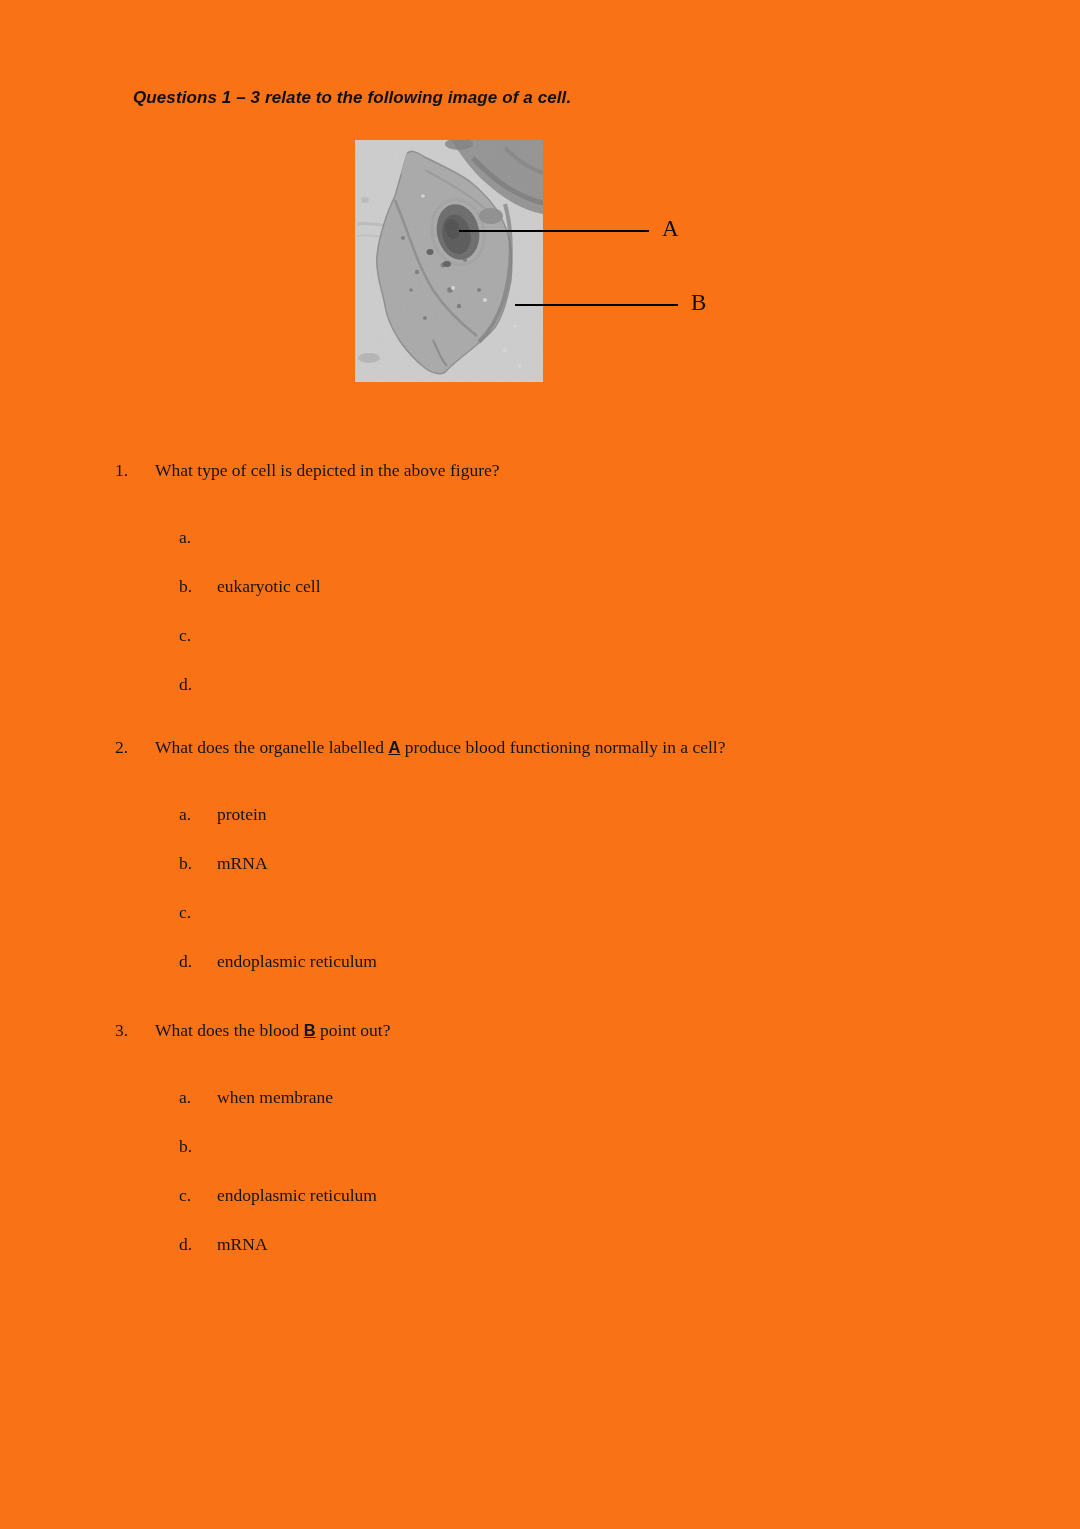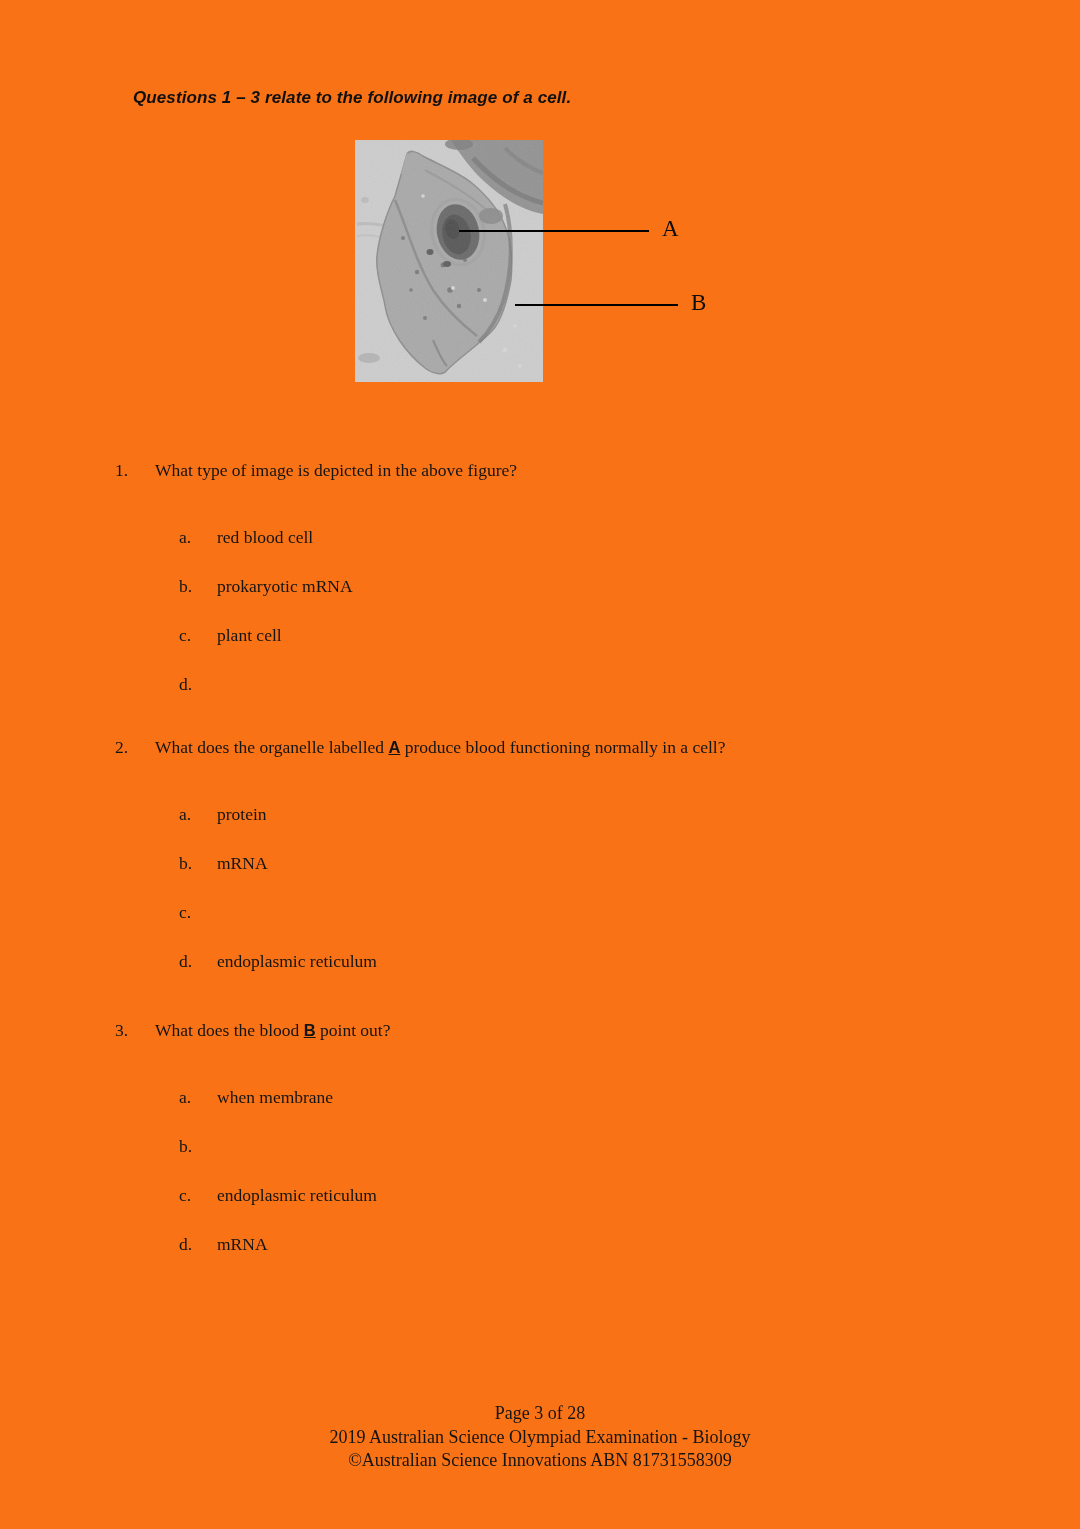--- a/index.html
+++ b/index.html
@@ -169,34 +169,32 @@
 
     <div class="pointer-line line-a"></div>
     <div class="pointer-line line-b"></div>
     <span class="figure-label label-a">A</span>
     <span class="figure-label label-b">B</span>
   </div>
 
   <div class="question q1">
     <div class="q-line">
       <span class="q-num">1.</span>
-      <span class="q-text"><span>What type of image is depicted in the above figure?</span></span>
+      <span class="q-text"><span>What type of cell is depicted in the above figure?</span></span>
     </div>
     <div class="options">
       <div class="opt">
         <span class="opt-letter">a.</span>
-        <span class="opt-text">red blood cell</span>
       </div>
       <div class="opt">
         <span class="opt-letter">b.</span>
-        <span class="opt-text">prokaryotic mRNA</span>
+        <span class="opt-text">eukaryotic cell</span>
       </div>
       <div class="opt">
         <span class="opt-letter">c.</span>
-        <span class="opt-text">plant cell</span>
       </div>
       <div class="opt">
         <span class="opt-letter">d.</span>
       </div>
     </div>
   </div>
 
   <div class="question q2">
     <div class="q-line">
       <span class="q-num">2.</span>
@@ -238,19 +236,14 @@
         <span class="opt-letter">c.</span>
         <span class="opt-text">endoplasmic reticulum</span>
       </div>
       <div class="opt">
         <span class="opt-letter">d.</span>
         <span class="opt-text">mRNA</span>
       </div>
     </div>
   </div>
 
-  <div class="footer">
-    <div>Page 3 of 28</div>
-    <div>2019 Australian Science Olympiad Examination - Biology</div>
-    <div>©Australian Science Innovations ABN 81731558309</div>
-  </div>
 
 </div>
 
 </body></html>

